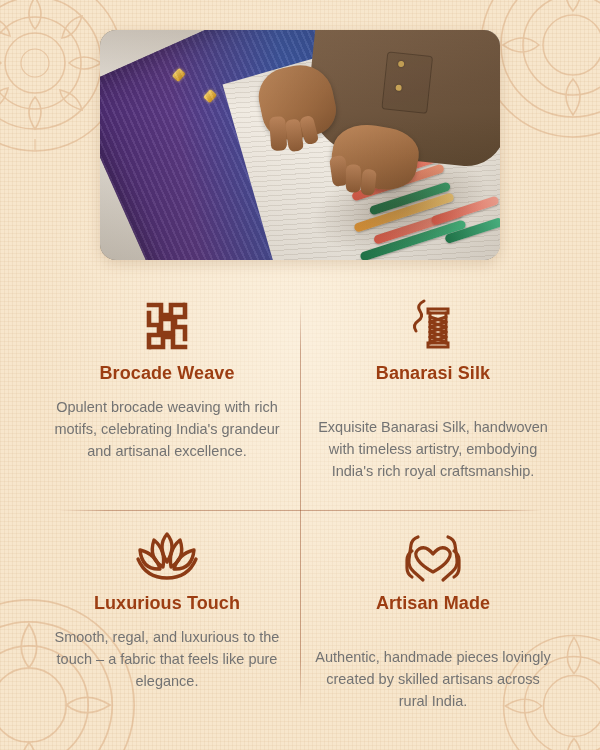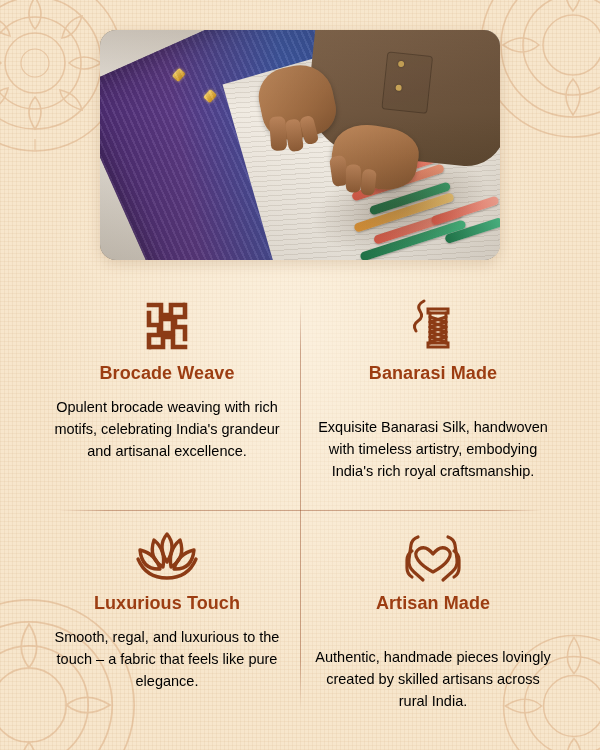--- a/index.html
+++ b/index.html
@@ -230,21 +230,21 @@
   .cell-title {
     font-size: 18px;
     font-weight: bold;
     color: #9c3d12;
     letter-spacing: 0.1px;
     margin-bottom: 12px;
   }
   .cell-desc {
     font-size: 14.5px;
     line-height: 1.52;
-    color: #000000;
+    color: #737373;
     padding: 0 12px;
   }
   .cell-1 .cell-desc, .cell-3 .cell-desc { padding: 0 6px; margin-top: 32px; }
 </style>
 </head>
 <body>
 
 <div class="bg-texture"></div>
 <div class="bg-vignette"></div>
 
@@ -381,21 +381,21 @@
           <g fill="none" stroke="#8c3b15" stroke-width="3" stroke-linecap="round">
             <path d="M18 6 q-8 4 -4 10 q4 6 -2 10 q-6 4 -2 10"></path>
             <rect x="22" y="14" width="20" height="4"></rect>
             <rect x="22" y="48" width="20" height="4"></rect>
             <path d="M24 18 v30 M40 18 v30"></path>
             <path d="M24 22 l16 5 M24 27 l16 5 M24 32 l16 5 M24 37 l16 5 M24 42 l16 5"></path>
             <path d="M40 22 l-16 5 M40 27 l-16 5 M40 32 l-16 5 M40 37 l-16 5 M40 42 l-16 5"></path>
           </g>
         </svg>
       </div>
-      <div class="cell-title">Banarasi Made</div>
+      <div class="cell-title">Banarasi Silk</div>
       <div class="cell-desc">Exquisite Banarasi Silk, handwoven with timeless artistry, embodying India's rich royal craftsmanship.</div>
     </div>
 
     <div class="cell cell-3">
       <div class="cell-icon">
         <svg width="66" height="58" viewBox="0 0 66 58">
           <g fill="none" stroke="#8c3b15" stroke-width="3.2" stroke-linejoin="round" stroke-linecap="round">
             <path d="M33 27 q-7 -9 -14 -5 q-6 4 -1 11 q4 6 15 12 q11 -6 15 -12 q5 -7 -1 -11 q-7 -4 -14 5Z"></path>
             <path d="M18 10 q-6 2 -7 8 l-2 14 q-1 8 5 13 l9 8"></path>
             <path d="M48 10 q6 2 7 8 l2 14 q1 8 -5 13 l-9 8"></path>

